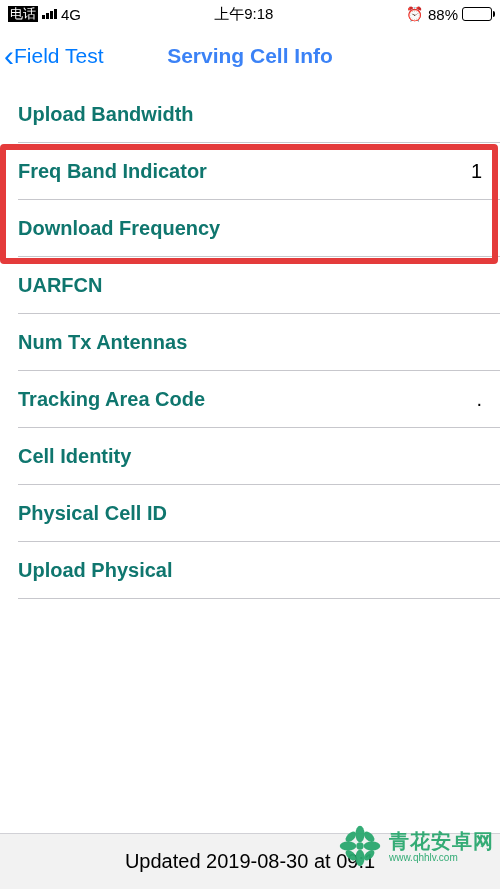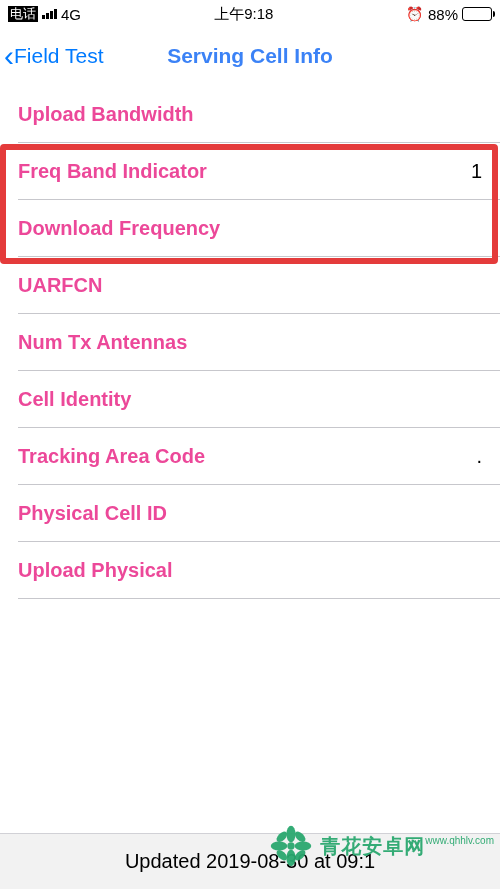--- a/index.html
+++ b/index.html
@@ -82,21 +82,21 @@
       padding: 17px 18px 17px 18px;
       position: relative;
     }
     .row::after {
       content: "";
       position: absolute;
       left: 18px; right: 0; bottom: 0;
       height: 1px;
       background: #c7c7cc;
     }
-    .row-label { font-size: 20px; font-weight: 600; color: #ec4899; }
+    .row-label { font-size: 20px; font-weight: 600; color: #0f766e; }
     .row-value { font-size: 20px; font-weight: 400; color: #000; }
 
     .highlight-box {
       position: absolute;
       border: 6px solid #e43b3b;
       border-radius: 4px;
       left: 0px;
       top: 144px;
       width: 498px;
       height: 120px;
@@ -123,21 +123,21 @@
       right: 6px;
       bottom: 20px;
       display: flex;
       align-items: center;
       gap: 6px;
       opacity: 0.95;
     }
     .wm-logo {
       width: 46px; height: 46px;
     }
-    .wm-text { display:flex; flex-direction:row; line-height:1.1; }
+    .wm-text { display:flex; flex-direction:column; line-height:1.1; }
     .wm-cn { font-size: 20px; color: #2aa86f; font-weight: 600; letter-spacing:1px; }
     .wm-url { font-size: 10px; color: #2aa86f; }
   </style>
 </head>
 <body>
 
 <div class="status-bar">
   <div class="status-left">
     <span class="carrier-box">电话</span>
     <span class="signal-bars">
@@ -179,26 +179,26 @@
   </div>
   <div class="row">
     <span class="row-label">UARFCN</span>
     <span class="row-value"></span>
   </div>
   <div class="row">
     <span class="row-label">Num Tx Antennas</span>
     <span class="row-value"></span>
   </div>
   <div class="row">
-    <span class="row-label">Cell Identity</span>
-    <span class="row-value"></span>
-  </div>
-  <div class="row">
     <span class="row-label">Tracking Area Code</span>
     <span class="row-value">.</span>
+  </div>
+  <div class="row">
+    <span class="row-label">Cell Identity</span>
+    <span class="row-value"></span>
   </div>
   <div class="row">
     <span class="row-label">Physical Cell ID</span>
     <span class="row-value"></span>
   </div>
   <div class="row">
     <span class="row-label">Upload Physical</span>
     <span class="row-value"></span>
   </div>
 </div>

